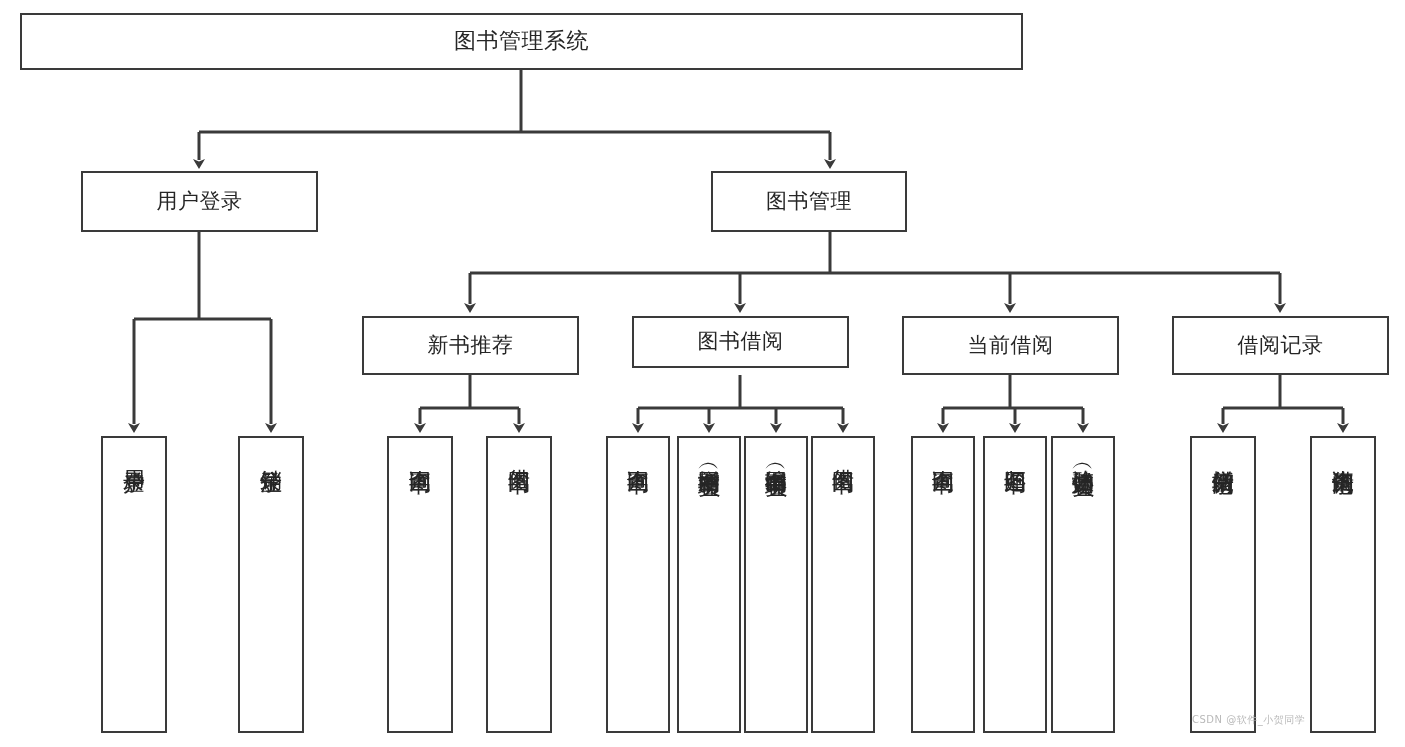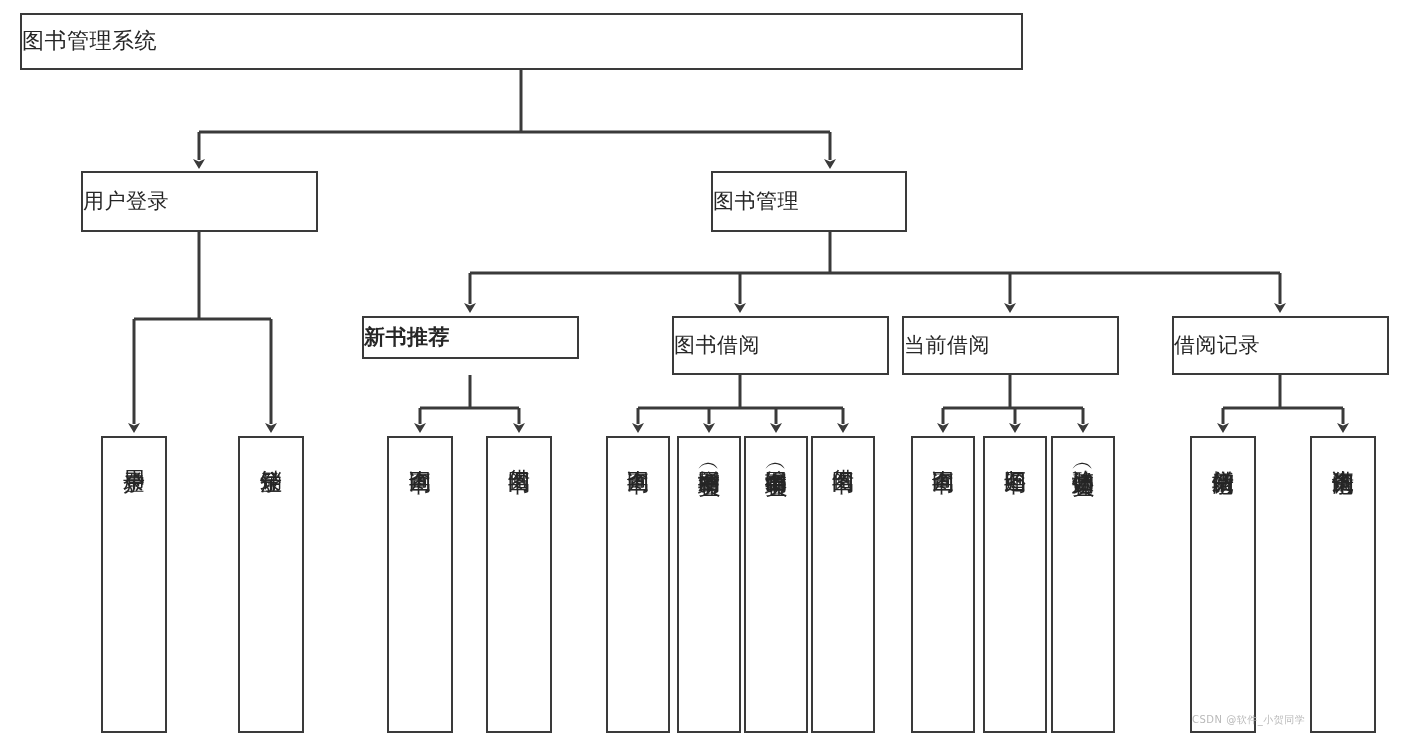--- a/index.html
+++ b/index.html
@@ -25,20 +25,21 @@
     height: 747px;
     pointer-events: none;
   }
   .node {
     position: absolute;
     box-sizing: border-box;
     border: 2px solid #3a3a3a;
     background: #ffffff;
     display: flex;
     align-items: center;
+    justify-content: center;
     color: #262626;
   }
   .node.horiz {
     font-size: 21px;
     line-height: 1.2;
     letter-spacing: 0.5px;
   }
   .node.root {
     font-size: 22px;
   }
@@ -124,24 +125,24 @@
     <span>图书管理系统</span>
   </div>
 
   <div class="node horiz" style="left:81px; top:171px; width:237px; height:61px;">
     <span>用户登录</span>
   </div>
   <div class="node horiz" style="left:711px; top:171px; width:196px; height:61px;">
     <span>图书管理</span>
   </div>
 
-  <div class="node horiz" style="left:362px; top:316px; width:217px; height:43px;font-weight:bold;">
+  <div class="node horiz" style="left:362px; top:316px; width:217px; height:59px;">
     <span>新书推荐</span>
   </div>
-  <div class="node horiz" style="left:632px; top:316px; width:217px; height:59px;margin-left:40px;">
+  <div class="node horiz" style="left:632px; top:316px; width:217px; height:52px;">
     <span>图书借阅</span>
   </div>
   <div class="node horiz" style="left:1172px; top:316px; width:217px; height:59px;">
     <span>借阅记录</span>
   </div>
   <div class="node horiz" style="left:902px; top:316px; width:217px; height:59px;">
     <span>当前借阅</span>
   </div>
 
   <div class="node vert" style="left:101px; top:436px; width:66px; height:297px;">

